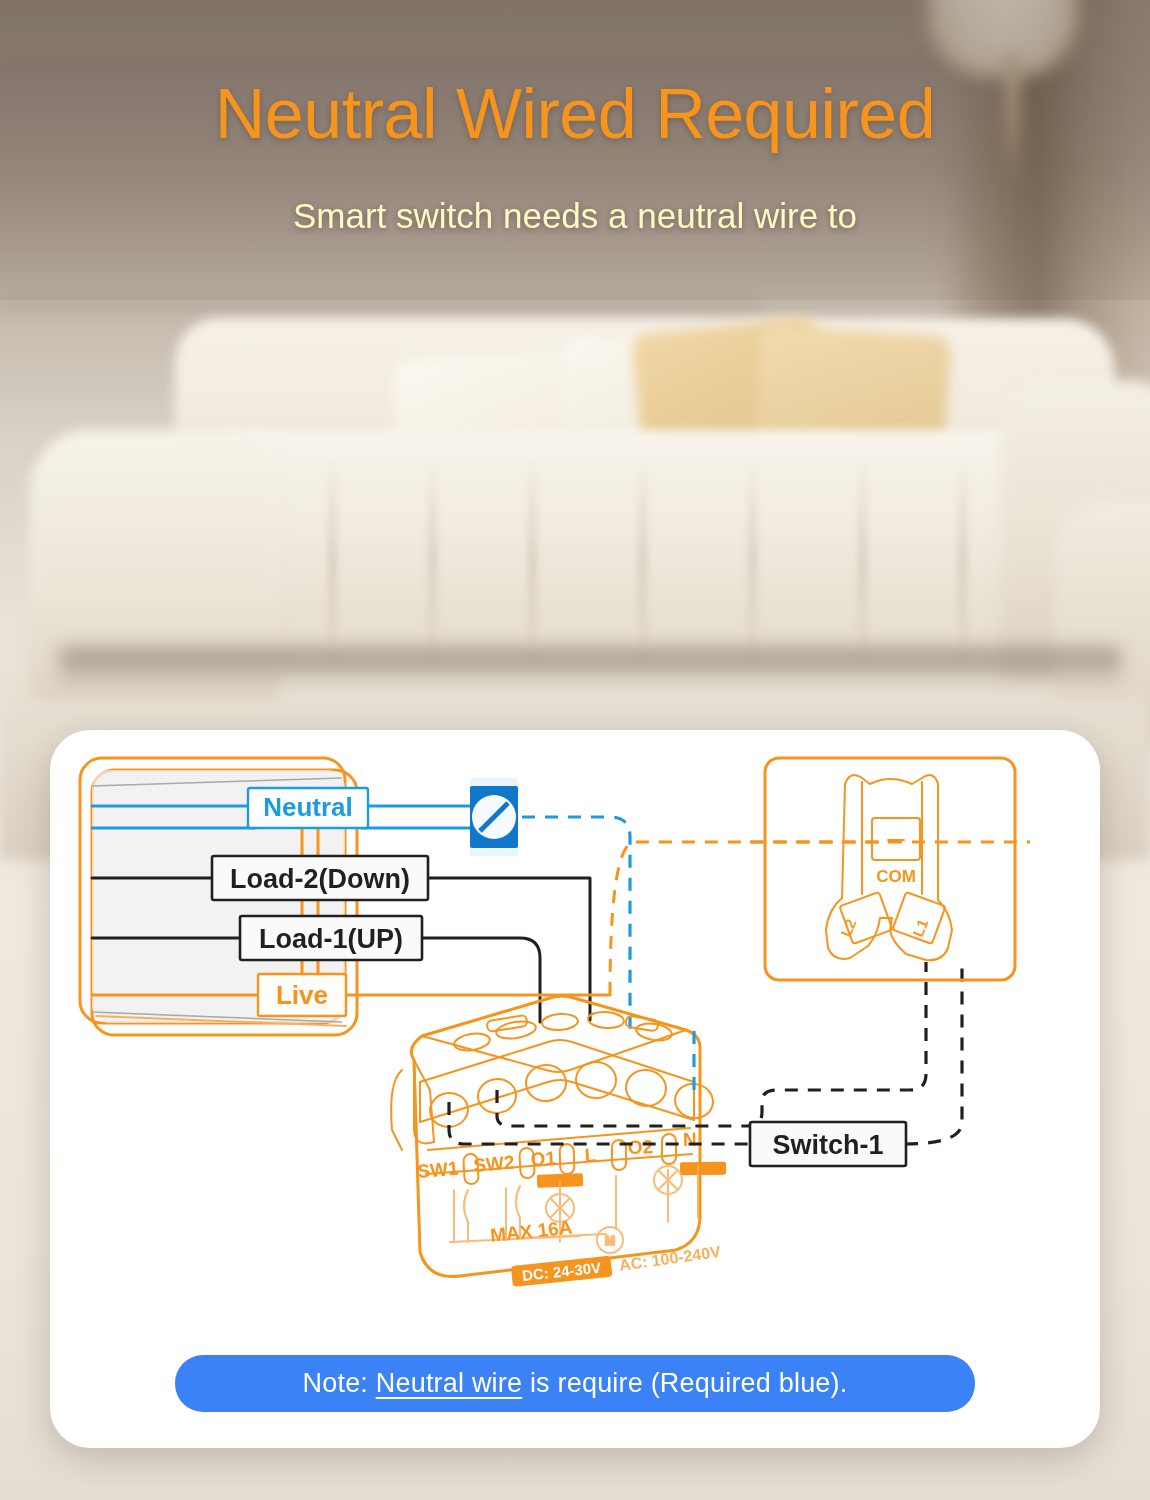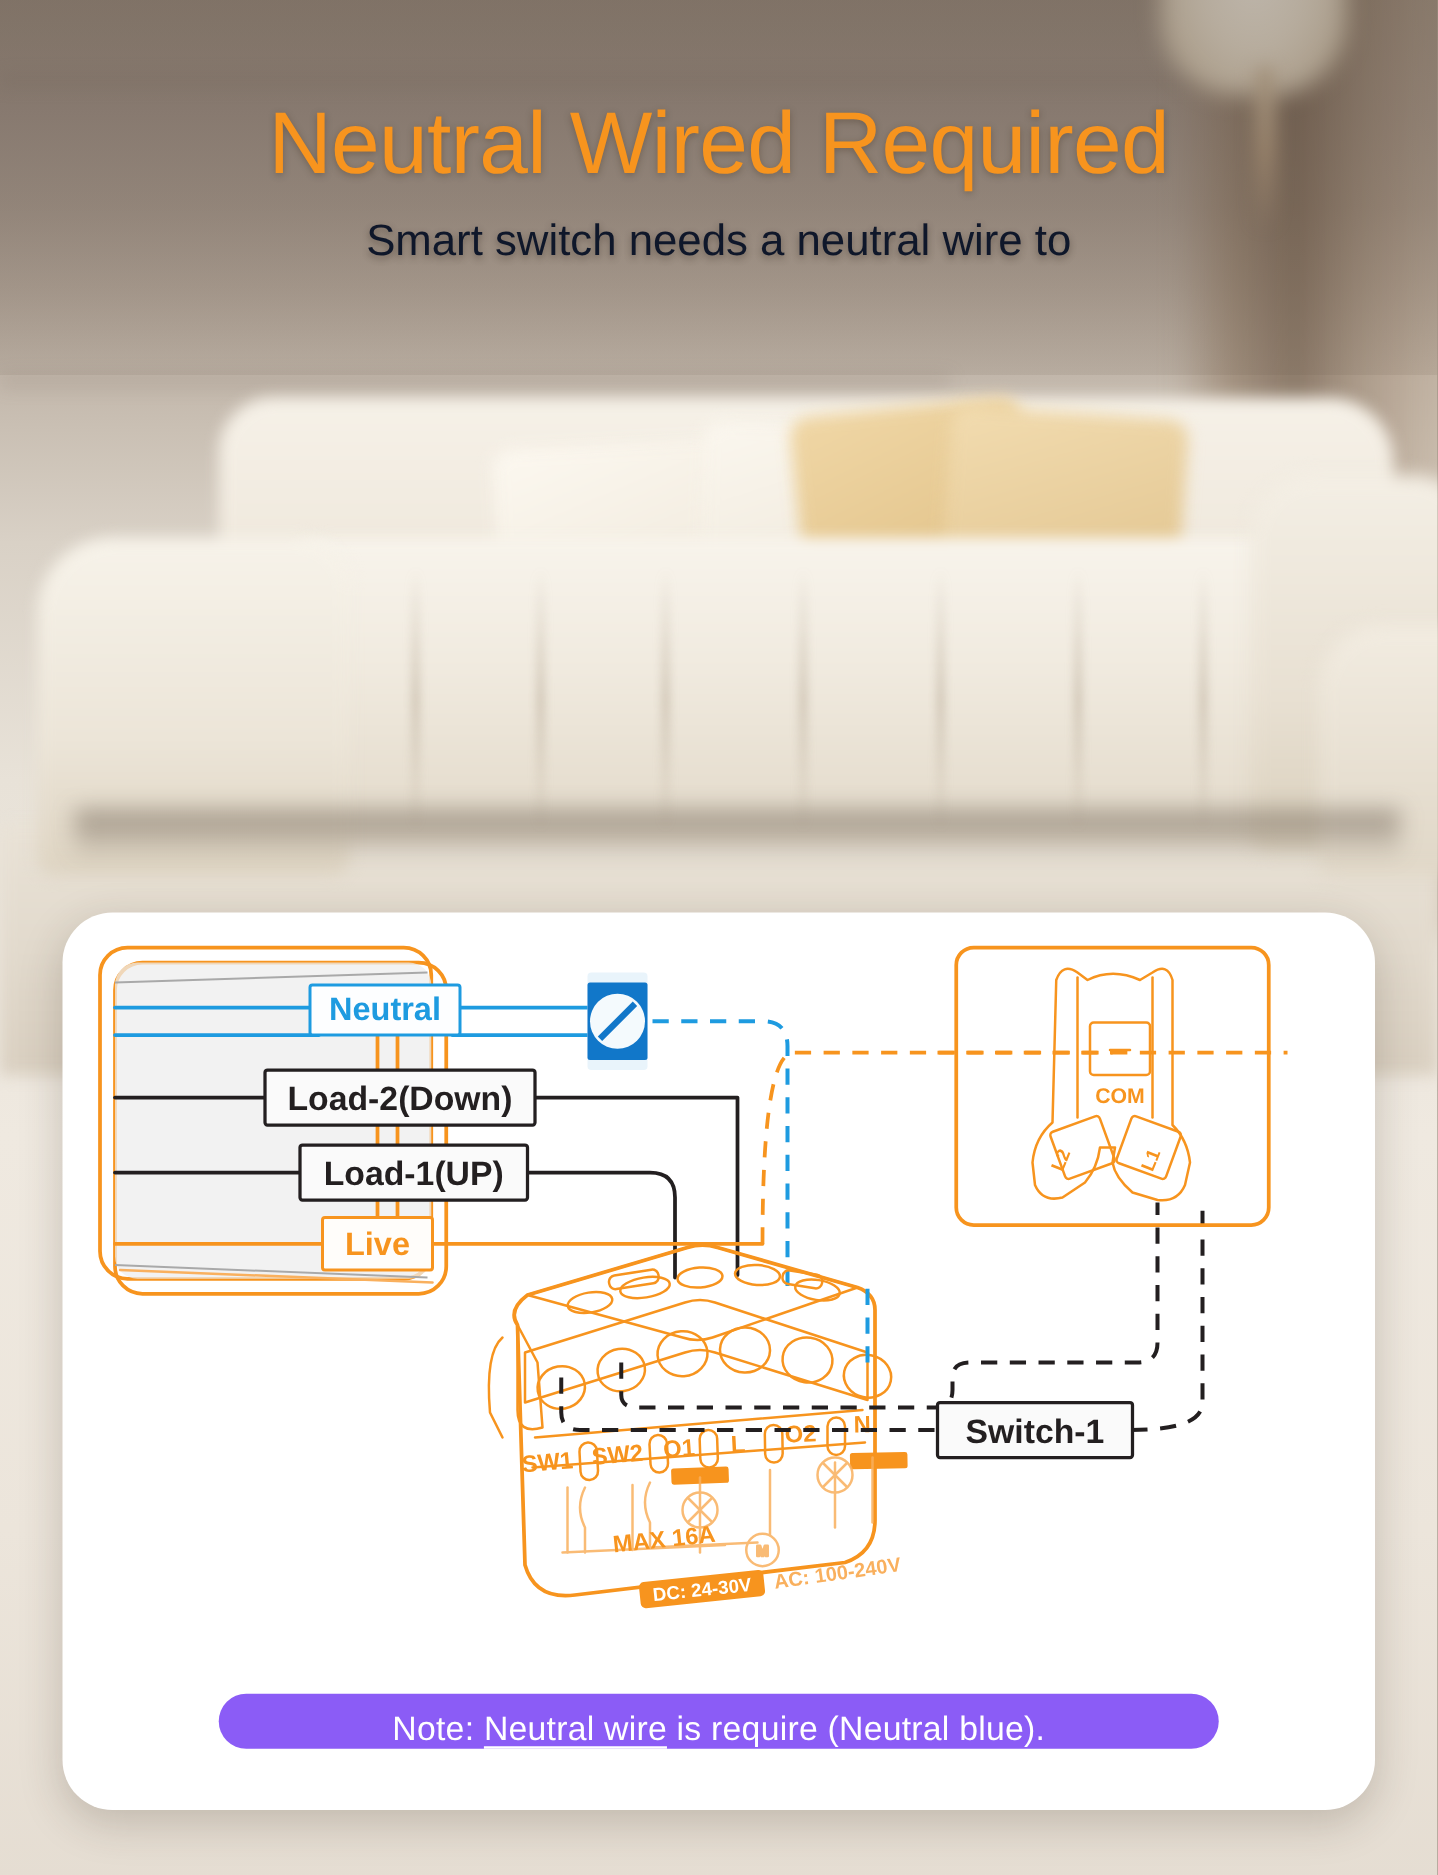--- a/index.html
+++ b/index.html
@@ -108,40 +108,40 @@
 
   
   #header { position:absolute; left:0; top:0; width:1150px; text-align:center; z-index:6; }
   #title {
     margin-top:74px;
     font-size:70px; font-weight:normal; letter-spacing:-0.5px;
     color:#F7941E;
     text-shadow:0 2px 6px rgba(60,45,30,.35);
   }
   #subtitle {
-    margin-top:17px;
-    font-size:35px; line-height:1.28; color:#0f172a; font-weight:400;
+    margin-top:40px;
+    font-size:35px; line-height:1.28; color:#fef9c3; font-weight:400;
     text-shadow:0 2px 6px rgba(50,40,30,.45);
   }
 
   
   #card {
     position:absolute; left:50px; top:730px; width:1050px; height:718px;
     background:#ffffff; border-radius:40px; z-index:7;
     box-shadow:0 10px 34px rgba(60,45,32,.22);
     overflow:hidden;
   }
   #diagram { position:absolute; left:0; top:0; width:1050px; height:620px; }
   #diagram svg { display:block; }
 
   
   #note-pill {
-    position:absolute; left:125px; top:625px; width:800px; height:44px;
-    background:#8b5cf6; border-radius:28px;
-    display:flex; align-items:flex-end; justify-content:center;
+    position:absolute; left:125px; top:625px; width:800px; height:57px;
+    background:#3b82f6; border-radius:28px;
+    display:flex; align-items:center; justify-content:center;
     color:#ffffff; font-size:27px; letter-spacing:.2px;
   }
   #note-pill .b { font-weight:normal; text-decoration:underline; text-underline-offset:5px; }
   #note-pill span { white-space:pre; }
 </style>
 </head>
 <body>
 
 <div id="photo">
   <div class="bg-base"></div>
@@ -374,16 +374,16 @@
       <rect x="700" y="392" width="156" height="44" rx="2" fill="#FAFAFA" stroke="#231F20" stroke-width="2.6"></rect>
       <text x="778" y="424" text-anchor="middle" font-size="27" fill="#231F20" class="lbl-txt">Switch-1</text>
     </g>
 
   </svg>
   </div>
 
   <div id="note-pill">
     <span>Note: </span>
       <span class="b">Neutral wire</span>
-      <span> is require (Neutral blue).</span>
+      <span> is require (Required blue).</span>
   </div>
 
 </div>
 
 </body></html>

